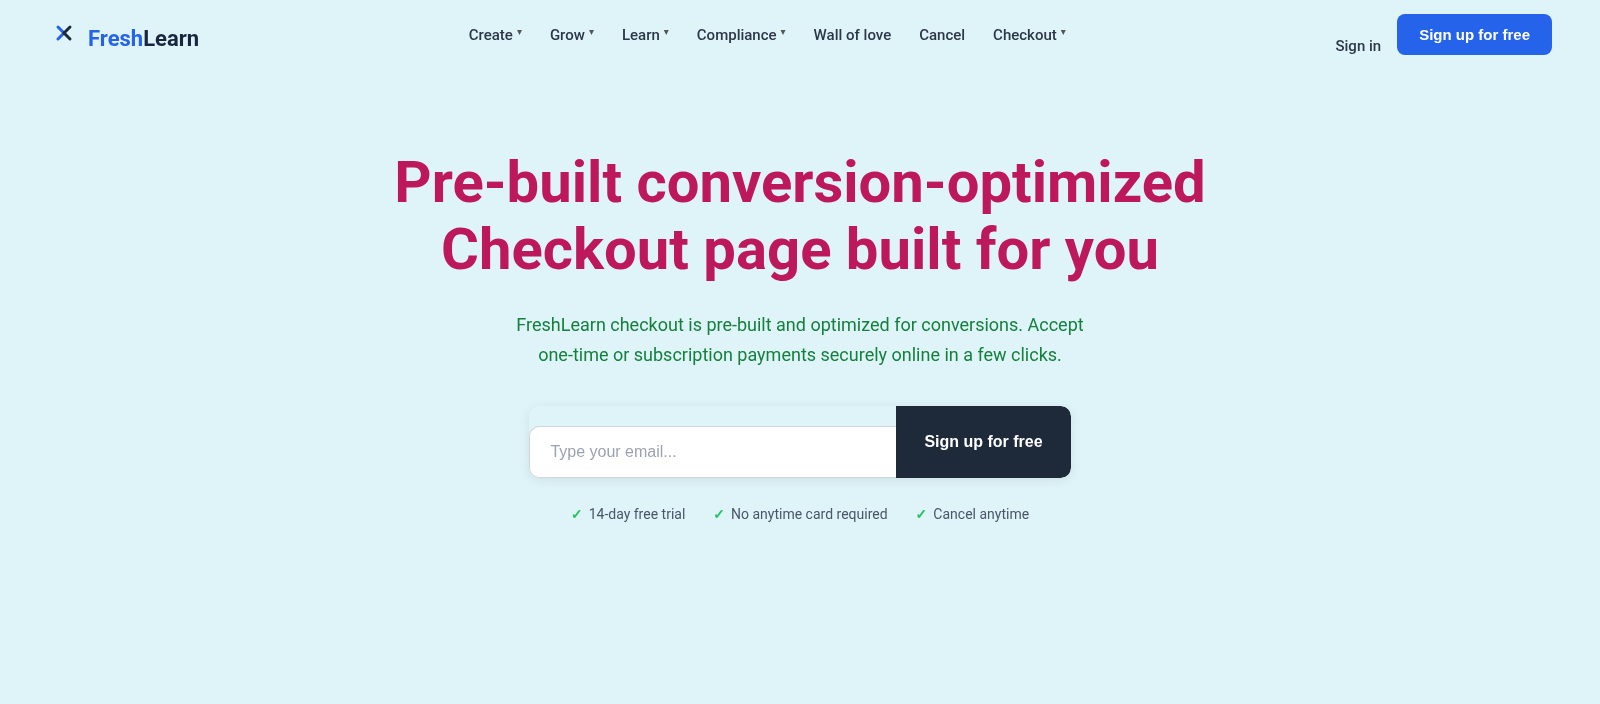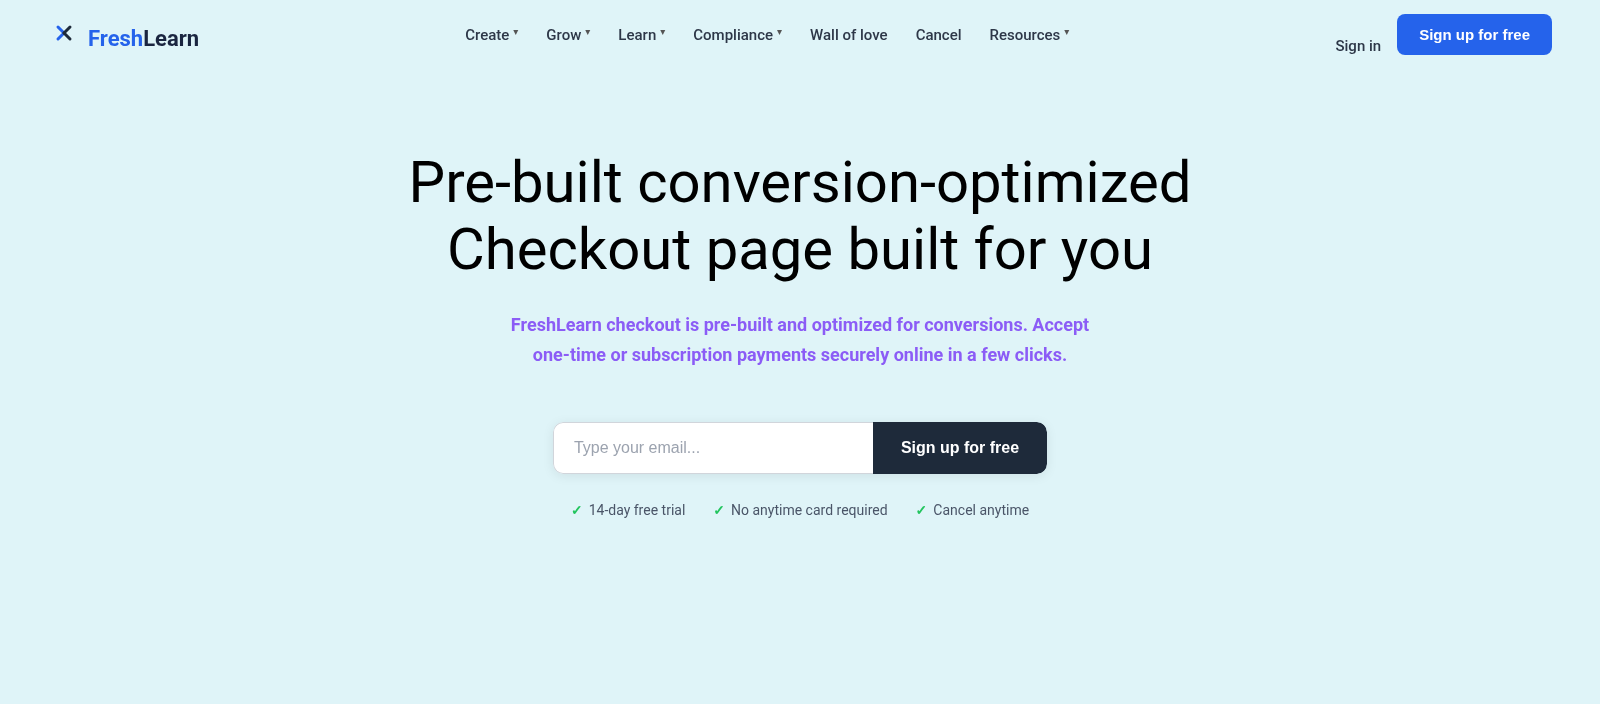--- a/index.html
+++ b/index.html
@@ -98,55 +98,55 @@
     .hero {
       display: flex;
       flex-direction: column;
       align-items: center;
       text-align: center;
       padding: 80px 40px 60px;
     }
 
     .hero-title {
       font-size: 58px;
-      font-weight: 400;
-      color: #000000;
+      font-weight: 700;
+      color: #be185d;
       line-height: 1.15;
       max-width: 820px;
       margin-bottom: 28px;
     }
 
     .hero-subtitle {
       font-size: 18px;
-      color: #8b5cf6;
+      color: #15803d;
       max-width: 600px;
       line-height: 1.65;
-      margin-bottom: 52px;
-      font-weight: bold;
+      margin-bottom: 36px;
     }
 
     .email-form {
       display: flex;
       gap: 0;
       margin-bottom: 28px;
       border-radius: 10px;
       overflow: hidden;
       box-shadow: 0 2px 12px rgba(0,0,0,0.08);
     }
 
     .email-input {
-      width: 320px;
+      width: 367px;
       padding: 16px 20px;
       font-size: 16px;
       border: 1.5px solid #d1d5db;
       border-right: none;
       outline: none;
       color: #6b7280;
       background: #fff;
       border-radius: 10px 0 0 10px;
+      margin-top: 20px;
     }
 
     .email-input::placeholder {
       color: #9ca3af;
     }
 
     .signup-btn-hero {
       background: #1e2a3a;
       color: #fff;
       border: none;
@@ -225,21 +225,21 @@
         <span>Wall of love</span>
       </a>
     </li>
     <li>
       <a href="#">
         <span>Cancel</span>
       </a>
     </li>
     <li>
       <a href="#">
-        <span>Resources</span>
+        <span>Checkout</span>
         <span class="chevron">▾</span>
       </a>
     </li>
   </ul>
 
   <div class="nav-actions">
     <a class="sign-in-link" href="#">Sign in</a>
     <button class="signup-btn-nav">Sign up for free</button>
   </div>
 </nav>

